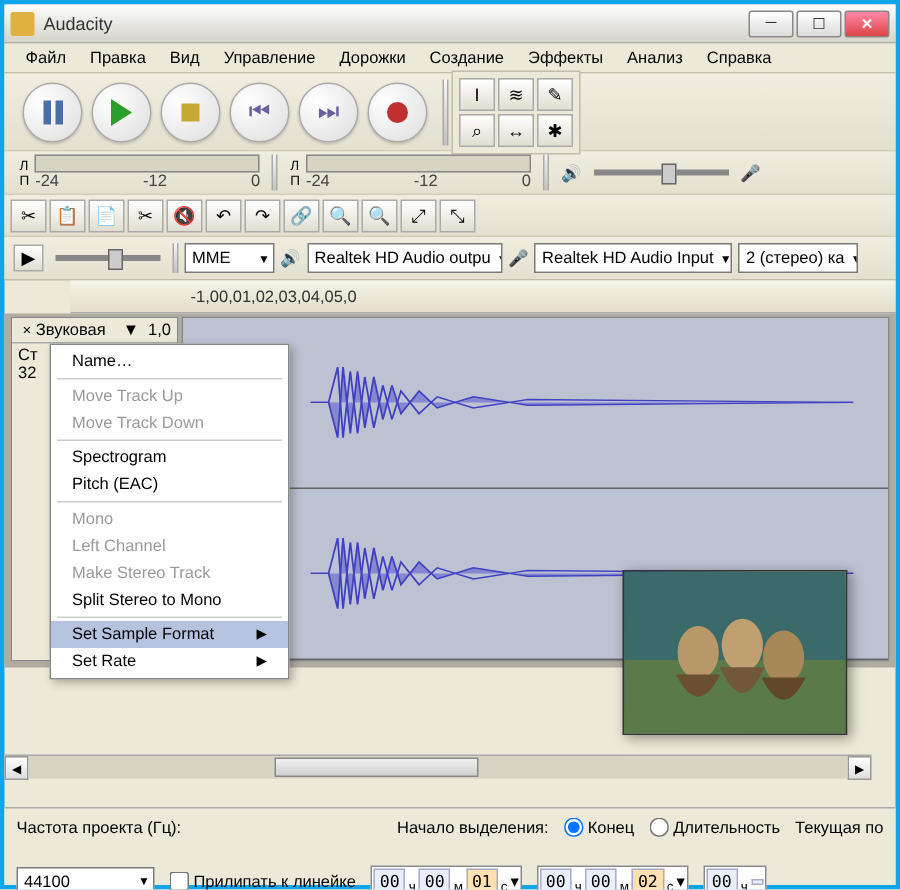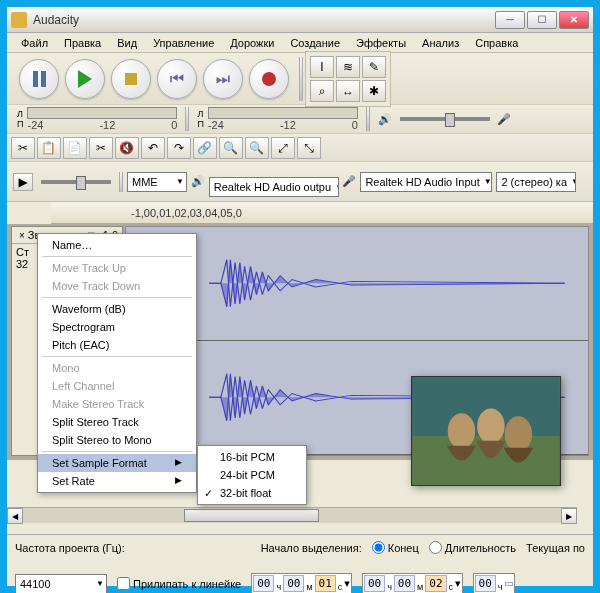--- a/index.html
+++ b/index.html
@@ -1,17 +1,17 @@
 <!DOCTYPE html>
 <html><head>
 <meta charset="utf-8">
 <style>
   * { box-sizing: border-box; margin: 0; padding: 0; font-family: Tahoma, Arial, sans-serif; font-size: 11px; }
   body { background: #f5f5f0; }
-  .window { width: 600px; height: 593px; position: relative; background: #ece9d8; border: 7px solid #0ea5e9; }
+  .window { width: 600px; height: 593px; position: relative; background: #ece9d8; border: 3px solid #0ea5e9; }
   .titlebar { height: 26px; background: linear-gradient(to bottom, #fdfdfd, #e8e8e4 50%, #d6d4c8); display: flex; align-items: center; padding: 0 4px; border-bottom: 1px solid #aaa; }
   .title-icon { width: 16px; height: 16px; background: #e0b040; border-radius: 2px; margin-right: 6px; }
   .title-text { flex: 1; color: #333; font-size: 12px; }
   .win-btns { display: flex; gap: 2px; }
   .win-btn { width: 30px; height: 18px; background: linear-gradient(#fff,#dcdcdc); border: 1px solid #888; border-radius: 2px; display:flex; align-items:center; justify-content:center; font-size:10px; color:#333;}
   .win-btn.close { background: linear-gradient(#f8a,#d44); color: #fff; font-weight: bold; }
   .menubar { height: 20px; background: #ece9d8; display: flex; padding: 2px 6px; border-bottom: 1px solid #c0bca8; }
   .menuitem { padding: 2px 8px; cursor: default; }
   .toolbar-row { display: flex; align-items: center; padding: 2px 4px; gap: 2px; border-bottom: 1px solid #d0ccb8; background: linear-gradient(#f0ede0,#e4e0d0); min-height: 28px; }
   .transport-pane { display:flex; gap:6px; padding: 6px 8px; }
@@ -180,21 +180,21 @@
 
   <div class="device-row">
     <div class="tbtn" style="width:20px;height:18px;">▶</div>
     <div class="slider" style="width:70px;"></div>
     <div class="hsep" style="height:20px;"></div>
     <div class="combo" style="width:60px;">
         <span>MME</span>
         <span class="arr">▼</span>
       </div>
     <span>🔊</span>
-    <div class="combo" style="width:130px;margin-top:11px;">
+    <div class="combo" style="width:130px;">
         <span>Realtek HD Audio outpu</span>
         <span class="arr">▼</span>
       </div>
     <span>🎤</span>
     <div class="combo" style="width:132px;">
         <span>Realtek HD Audio Input</span>
         <span class="arr">▼</span>
       </div>
     <div class="combo" style="width:80px;">
         <span>2 (стерео) ка</span>
@@ -245,39 +245,32 @@
       </div>
     </div>
   </div>
 
   <div class="ctx-menu">
     <div class="ctx-item">Name…</div>
     <div class="ctx-sep"></div>
     <div class="ctx-item dis">Move Track Up</div>
     <div class="ctx-item dis">Move Track Down</div>
     <div class="ctx-sep"></div>
-    <div class="ctx-item">Waveform (dB)</div>
     <div class="ctx-item">Spectrogram</div>
     <div class="ctx-item">Pitch (EAC)</div>
     <div class="ctx-sep"></div>
     <div class="ctx-item dis">Mono</div>
     <div class="ctx-item dis">Left Channel</div>
     <div class="ctx-item dis">Make Stereo Track</div>
-    <div class="ctx-item">Split Stereo Track</div>
     <div class="ctx-item">Split Stereo to Mono</div>
     <div class="ctx-sep"></div>
     <div class="ctx-item sel"><span>Set Sample Format</span><span class="rarr">▶</span></div>
     <div class="ctx-item"><span>Set Rate</span><span class="rarr">▶</span></div>
   </div>
 
-  <div class="submenu">
-    <div class="sub-item">16-bit PCM</div>
-    <div class="sub-item">24-bit PCM</div>
-    <div class="sub-item chk">32-bit float</div>
-  </div>
 
   <div class="overlay-img">
     <svg viewBox="0 0 150 110">
       <rect width="150" height="110" fill="#3a6a6a"></rect>
       <rect y="60" width="150" height="50" fill="#5a7a4a"></rect>
       <ellipse cx="50" cy="55" rx="14" ry="18" fill="#b89868"></ellipse>
       <ellipse cx="80" cy="50" rx="14" ry="18" fill="#c0a070"></ellipse>
       <ellipse cx="108" cy="58" rx="14" ry="18" fill="#a88858"></ellipse>
       <path d="M35 70 Q50 100 65 70 Z" fill="#6a5030"></path>
       <path d="M65 65 Q80 100 95 65 Z" fill="#705838"></path>

